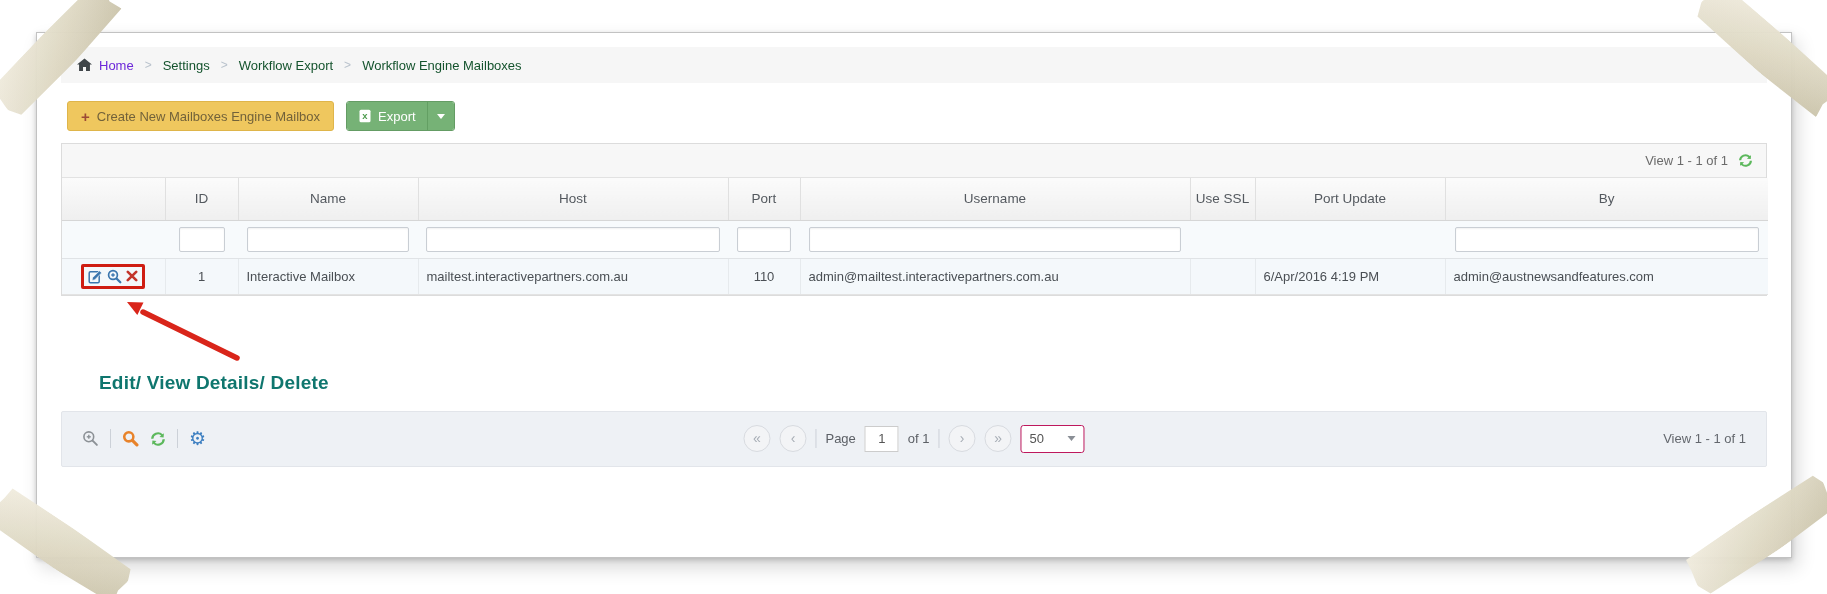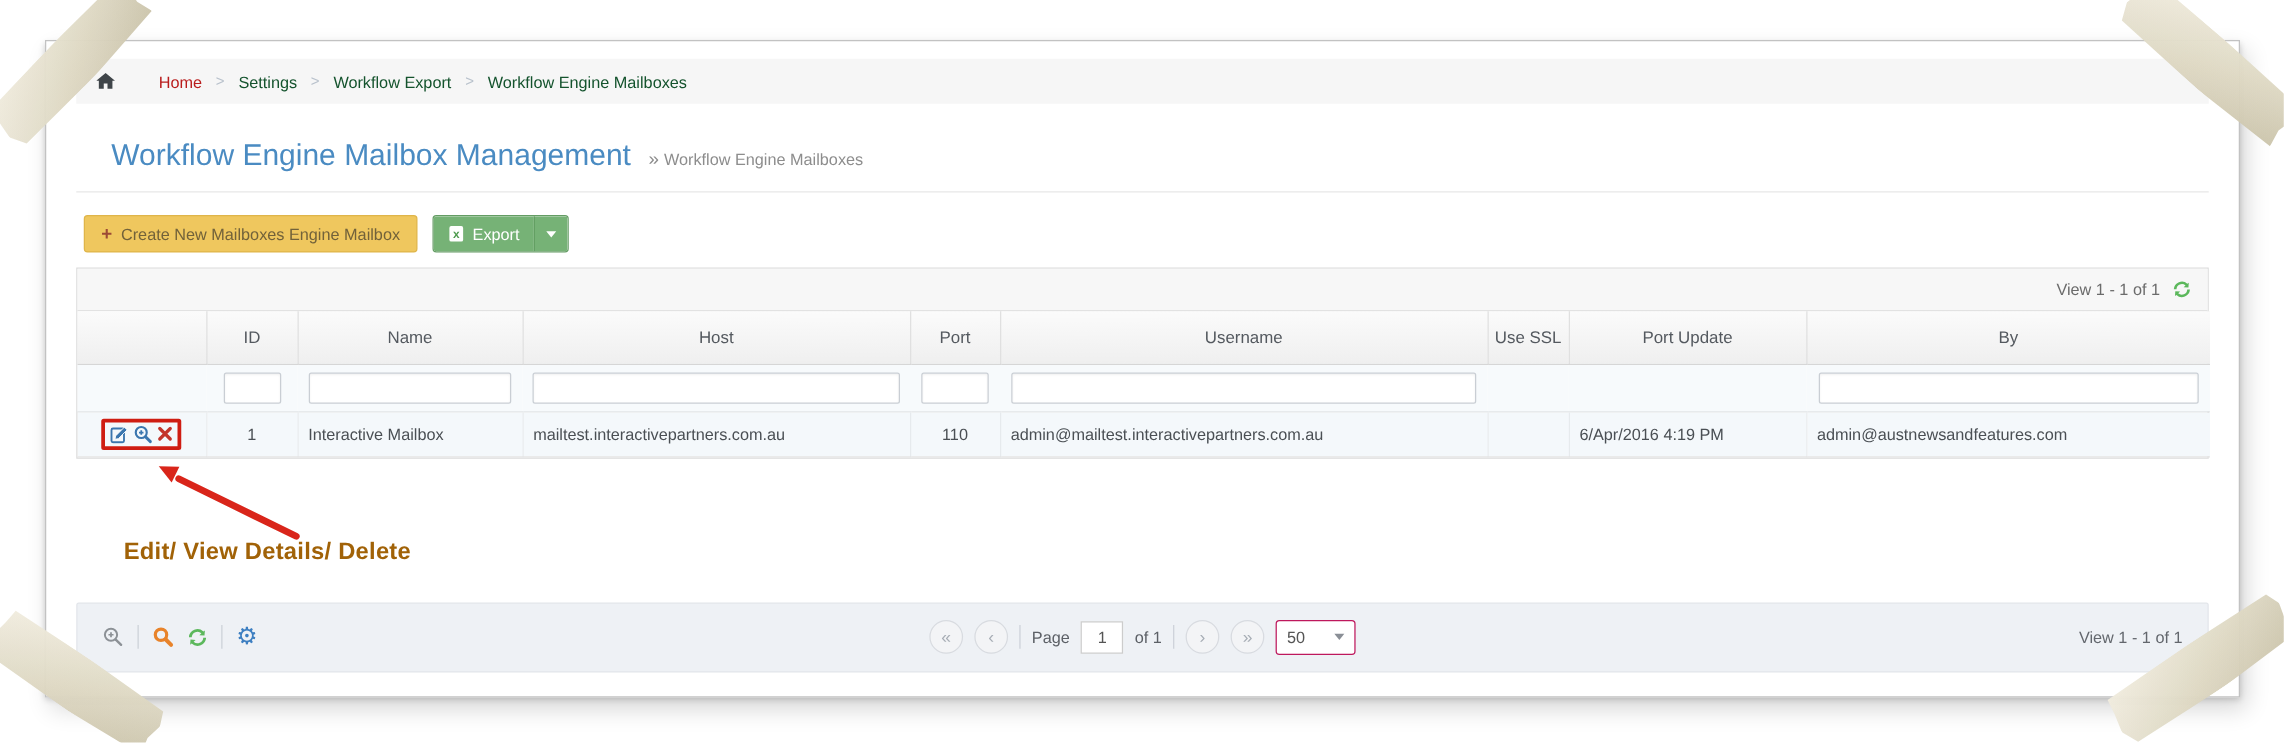--- a/index.html
+++ b/index.html
@@ -32,21 +32,21 @@
   .tape-tr { width:162px; height:44px; left:1686px; top:28px; transform:rotate(41deg); }
   .tape-bl { width:152px; height:44px; left:-16px; top:524px; transform:rotate(34deg); }
   .tape-br { width:162px; height:44px; left:1680px; top:513px; transform:rotate(-34deg); }
 
   
   .breadcrumb-bar {
     height:36px; background:#f6f6f6; display:flex; align-items:center;
     padding:0 16px; font-size:13px; color:#5d6770;
   }
   .home-icon { display:inline-flex; margin-right:7px; }
-  .crumb-link { color:#b91c1c; text-decoration:none; cursor:pointer;margin-left:28px; }
+  .crumb-link { color:#6d28d9; text-decoration:none; cursor:pointer; }
   .crumb-sep { color:#b9c2cc; padding:0 11px; font-size:12px; }
   .crumb { color:#14532d; cursor:default; }
 
   
   .title-row {
     display:flex; align-items:baseline; gap:14px; margin-top:12px;
     padding:16px 0 14px 28px; border-bottom:1px solid #e8e8e8;
   }
   .page-title { margin:0; font-size:24px; font-weight:400; color:#4a8bc2; }
   .subtitle { font-size:13px; color:#8d8d8d; }
@@ -102,22 +102,22 @@
   .red-box {
     display:inline-flex; align-items:center; gap:4px;
     border:3px solid #cf1d12; border-radius:2px; padding:2px 4px; background:transparent;
   }
   .icon-btn { display:inline-flex; cursor:pointer; line-height:0; }
 
   
   .annotation-zone { position:relative; height:115px; }
   .arrow-svg { position:absolute; left:58px; top:2px; }
   .annotation-text {
-    position:absolute; left:38px; top:64px;
-    font-size:19px; font-weight:bold; color:#a16207; letter-spacing:.2px;
+    position:absolute; left:38px; top:76px;
+    font-size:19px; font-weight:bold; color:#0f766e; letter-spacing:.2px;
   }
 
   
   .pager-bar {
     position:relative; height:56px; background:#eef1f5; border:1px solid #e2e5ea;
     border-radius:2px; display:flex; align-items:center; padding:0 20px;
     font-size:13px; color:#5c6066;
   }
   .pager-left { display:flex; align-items:center; gap:11px; }
   .vdiv { width:1px; height:19px; background:#ccd1d8; }
@@ -157,26 +157,20 @@
     </span>
     <a class="crumb-link">Home</a>
     <span class="crumb-sep">&gt;</span>
     <span class="crumb">Settings</span>
     <span class="crumb-sep">&gt;</span>
     <span class="crumb">Workflow Export</span>
     <span class="crumb-sep">&gt;</span>
     <span class="crumb">Workflow Engine Mailboxes</span>
   </div>
 
-  <div class="title-row">
-    <h1 class="page-title">Workflow Engine Mailbox Management</h1>
-    <span class="subtitle">
-      <span class="subtitle-marker">»</span><span>Workflow Engine Mailboxes</span>
-    </span>
-  </div>
 
   <div class="buttons-row">
     <button class="btn-create">
       <span class="plus-icon">+</span>
       <span>Create New Mailboxes Engine Mailbox</span>
     </button>
     <div class="btn-export-group">
       <button class="btn-export">
         <span style="display:inline-flex;">
           <svg width="14" height="14" viewBox="0 0 14 14">

